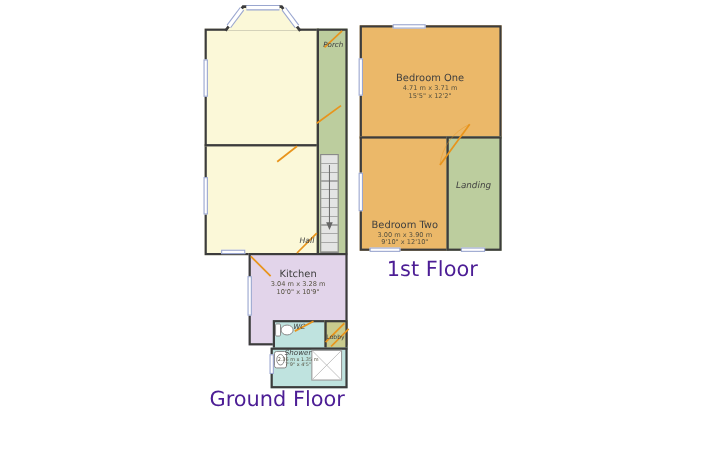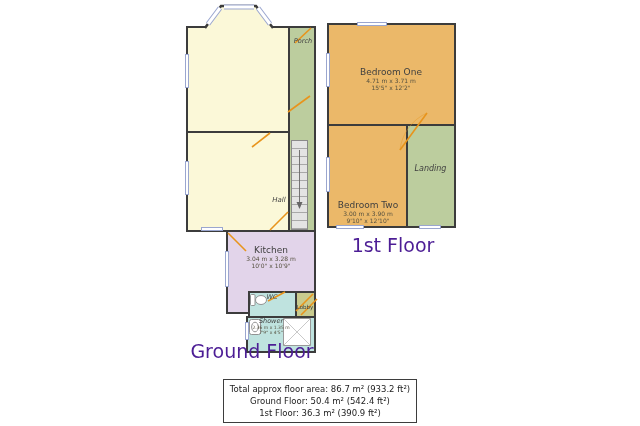--- a/index.html
+++ b/index.html
@@ -112,21 +112,21 @@
 
 
 
   <div class="rlabel" style="left:232px;top:245px;width:78px;">
     <div class="rname">Kitchen</div>
     <div class="rdim">3.04 m x 3.28 m</div>
     <div class="rdim">10'0" x 10'9"</div>
   </div>
 
   <div class="rlabel" style="left:268px;top:197px;width:22px;font-size:7px;">
-    <div class="small-name" style="font-size:7px;">Hall</div>
+    <div class="small-name" style="font-size:7px;margin-top:19px;">Hall</div>
   </div>
 
   <div class="rlabel" style="left:291px;top:38px;width:24px;">
     <div class="small-name">Porch</div>
   </div>
 
   <div class="rlabel" style="left:261px;top:294px;width:22px;">
     <div class="small-name">WC</div>
   </div>
 
@@ -149,22 +149,17 @@
   <div class="rlabel" style="left:331px;top:164px;width:74px;margin-top:36px;">
     <div class="rname">Bedroom Two</div>
     <div class="rdim">3.00 m x 3.90 m</div>
     <div class="rdim">9'10" x 12'10"</div>
   </div>
 
   <div class="rlabel" style="left:407px;top:164px;width:47px;">
     <div class="small-name" style="font-size:8px;line-height:9px;">Landing</div>
   </div>
 
-  <div class="floor-title" style="left:188px;top:340px;width:128px;">Ground Floor</div>
+  <div class="floor-title" style="left:188px;top:352px;width:128px;">Ground Floor</div>
   <div class="floor-title" style="left:329px;top:234px;width:128px;">1st Floor</div>
 
-  <div id="summary-box">
-    <div>Total approx floor area: 86.7 m² (933.2 ft²)</div>
-    <div>Ground Floor: 50.4 m² (542.4 ft²)</div>
-    <div>1st Floor: 36.3 m² (390.9 ft²)</div>
-  </div>
 
 </div>
 
 </body></html>

